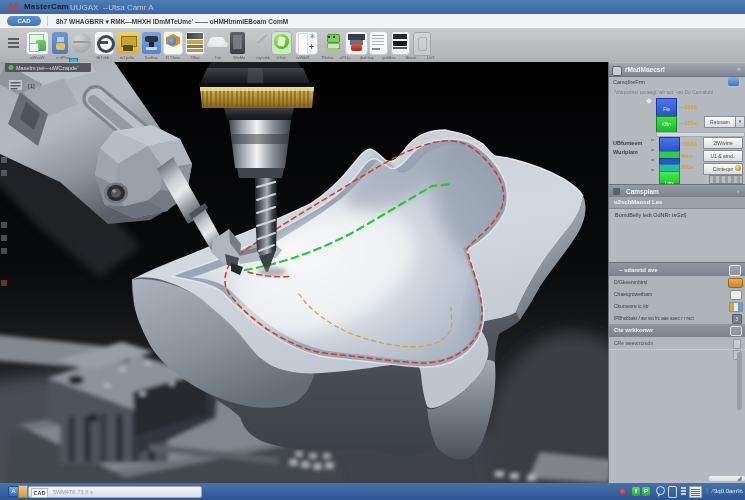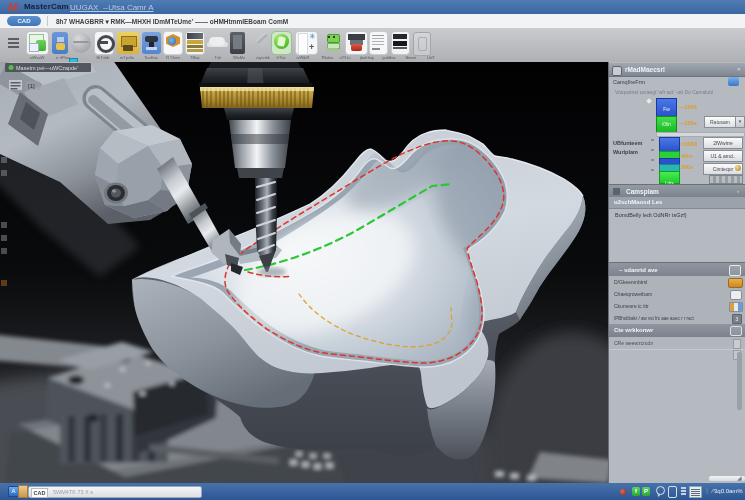--- a/index.html
+++ b/index.html
@@ -5,21 +5,21 @@
   html,body{margin:0;padding:0;}
   body{width:745px;height:500px;overflow:hidden;position:relative;
        font-family:"Liberation Sans",sans-serif;background:#b5bac0;}
   .abs{position:absolute;}
   
   #titlebar{left:0;top:0;width:745px;height:14px;
     background:linear-gradient(#4f7cb4,#3a66a2);}
   #logoM{left:8px;top:2px;width:14px;height:10px;color:#d23c28;
     font-weight:bold;font-style:italic;font-size:11px;line-height:10px;}
   #apptitle{left:24px;top:2px;font-size:8px;font-weight:bold;color:#141f38;letter-spacing:.2px;}
-  #doctitle{left:70px;top:2.5px;font-size:8px;color:#b8c9e2;text-decoration:underline;}
+  #doctitle{left:70px;top:2.5px;font-size:8px;color:#b8c9e2;}
   
   #menurow{left:0;top:14px;width:745px;height:14px;background:#f2f3f5;
     border-bottom:1px solid #c9ccd0;}
   #cadbtn{left:7px;top:2px;width:34px;height:10px;border-radius:5px;
     background:linear-gradient(#5e93d2,#3f74b6);color:#eaf2fb;font-size:6px;
     text-align:center;line-height:10px;font-weight:bold;}
   .menutext{top:4px;font-size:6.5px;color:#3c3e42;font-weight:bold;}
   #menusep{left:47px;top:2px;width:1px;height:10px;background:#c5c8cc;}
   
   #toolbar{left:0;top:28px;width:745px;height:34px;

